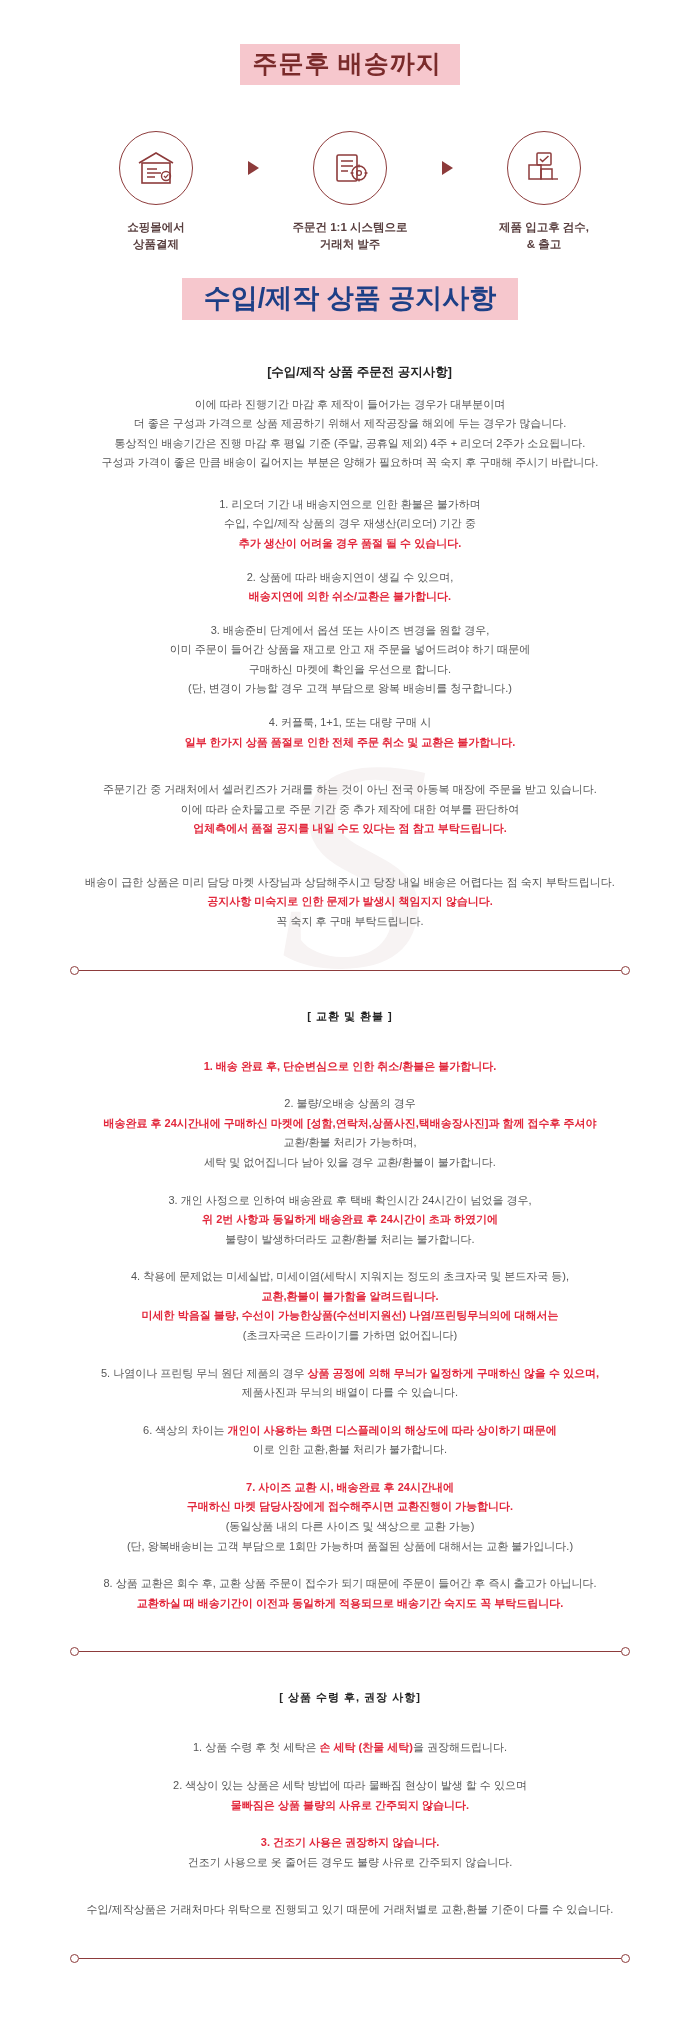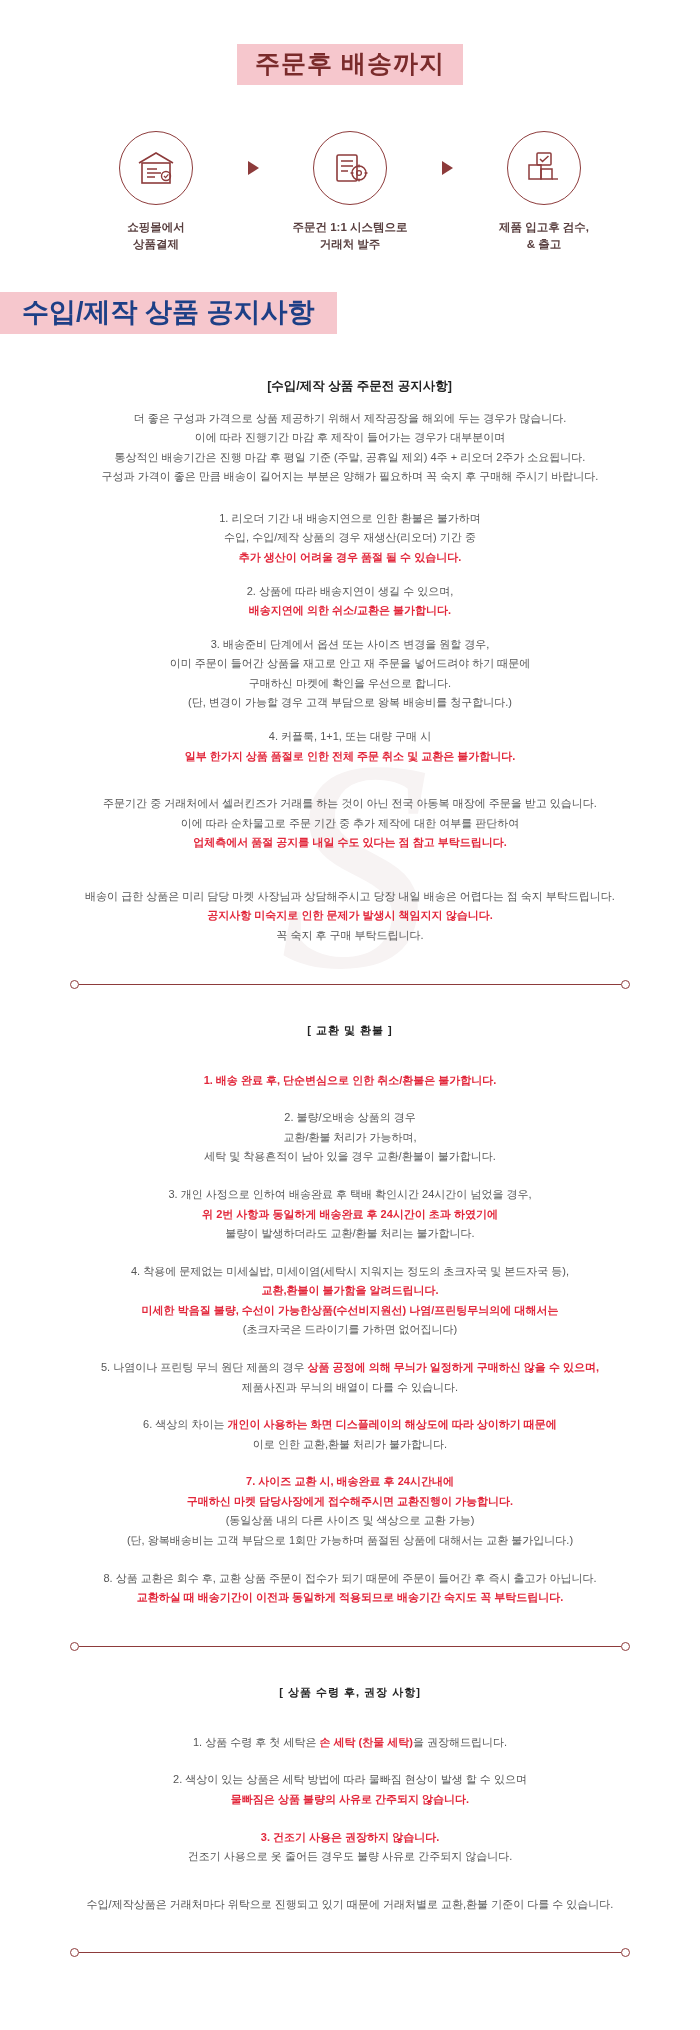--- a/index.html
+++ b/index.html
@@ -44,23 +44,24 @@
   .banner-wrap {
     text-align: center;
     padding-top: 44px;
   }
   .banner-title {
     display: inline-block;
     font-size: 25px;
     font-weight: bold;
     color: #7a2b2b;
     letter-spacing: 1px;
-    padding: 3px 18px 5px 18px;
+    padding: 3px 18px 5px 12px;
     background: #f6c7cd;
     position: relative;
+    font-family: Liberation Serif, serif;
   }
   
   .process {
     margin-top: 46px;
     display: flex;
     justify-content: center;
     align-items: flex-start;
     gap: 0;
   }
   .step {
@@ -96,22 +97,22 @@
   .arrow span {
     display: inline-block;
     width: 0; height: 0;
     border-left: 11px solid #8d3b3b;
     border-top: 7px solid transparent;
     border-bottom: 7px solid transparent;
   }
 
   
   .section-title-wrap {
-    text-align: left;
-    margin-top: 38px;
+    text-align: center;
+    margin-top: 24px;
   }
   .section-title {
     display: inline-block;
     font-size: 27px;
     font-weight: bold;
     color: #1d3f86;
     padding: 2px 22px 4px 22px;
     background: #f6c7cd;
     letter-spacing: 0px;
   }
@@ -233,22 +234,22 @@
     </div>
 
     <div class="section-title-wrap">
       <div class="section-title">수입/제작 상품 공지사항</div>
     </div>
 
     <div class="sp-44"></div>
     <div class="block">
       <p class="heading">[수입/제작 상품 주문전 공지사항]</p>
       <div class="sp-14"></div>
+      <p class="p">이에 따라 진행기간 마감 후 제작이 들어가는 경우가 대부분이며</p>
       <p class="p">더 좋은 구성과 가격으로 상품 제공하기 위해서 제작공장을 해외에 두는 경우가 많습니다.</p>
-      <p class="p">이에 따라 진행기간 마감 후 제작이 들어가는 경우가 대부분이며</p>
       <p class="p">통상적인 배송기간은 진행 마감 후 평일 기준 (주말, 공휴일 제외) 4주 + 리오더 2주가 소요됩니다.</p>
       <p class="p">구성과 가격이 좋은 만큼 배송이 길어지는 부분은 양해가 필요하며 꼭 숙지 후 구매해 주시기 바랍니다.</p>
 
       <div class="sp-22"></div>
       <p class="p">1. 리오더 기간 내 배송지연으로 인한 환불은 불가하며</p>
       <p class="p">수입, 수입/제작 상품의 경우 재생산(리오더) 기간 중</p>
       <p class="p red">추가 생산이 어려울 경우 품절 될 수 있습니다.</p>
 
       <div class="sp-14"></div>
       <p class="p">2. 상품에 따라 배송지연이 생길 수 있으며,</p>
@@ -282,22 +283,23 @@
     </div>
 
     <div class="block">
       <p class="bracket-head">[ 교환 및 환불 ]</p>
 
       <div class="sp-22"></div>
       <p class="p red">1. 배송 완료 후, 단순변심으로 인한 취소/환불은 불가합니다.</p>
 
       <div class="sp-18"></div>
       <p class="p">2. 불량/오배송 상품의 경우</p>
+      <p class="p red">배송완료 후 24시간내에 구매하신 마켓에 [성함,연락처,상품사진,택배송장사진]과 함께 접수후 주셔야</p>
       <p class="p">교환/환불 처리가 가능하며,</p>
-      <p class="p">세탁 및 착용흔적이 남아 있을 경우 교환/환불이 불가합니다.</p>
+      <p class="p">세탁 및 없어집니다 남아 있을 경우 교환/환불이 불가합니다.</p>
 
       <div class="sp-18"></div>
       <p class="p">3. 개인 사정으로 인하여 배송완료 후 택배 확인시간 24시간이 넘었을 경우,</p>
       <p class="p red">위 2번 사항과 동일하게 배송완료 후 24시간이 초과 하였기에</p>
       <p class="p">불량이 발생하더라도 교환/환불 처리는 불가합니다.</p>
 
       <div class="sp-18"></div>
       <p class="p">4. 착용에 문제없는 미세실밥, 미세이염(세탁시 지워지는 정도의 초크자국 및 본드자국 등),</p>
       <p class="p red">교환,환불이 불가함을 알려드립니다.</p>
       <p class="p red">미세한 박음질 불량, 수선이 가능한상품(수선비지원선) 나염/프린팅무늬의에 대해서는</p>

